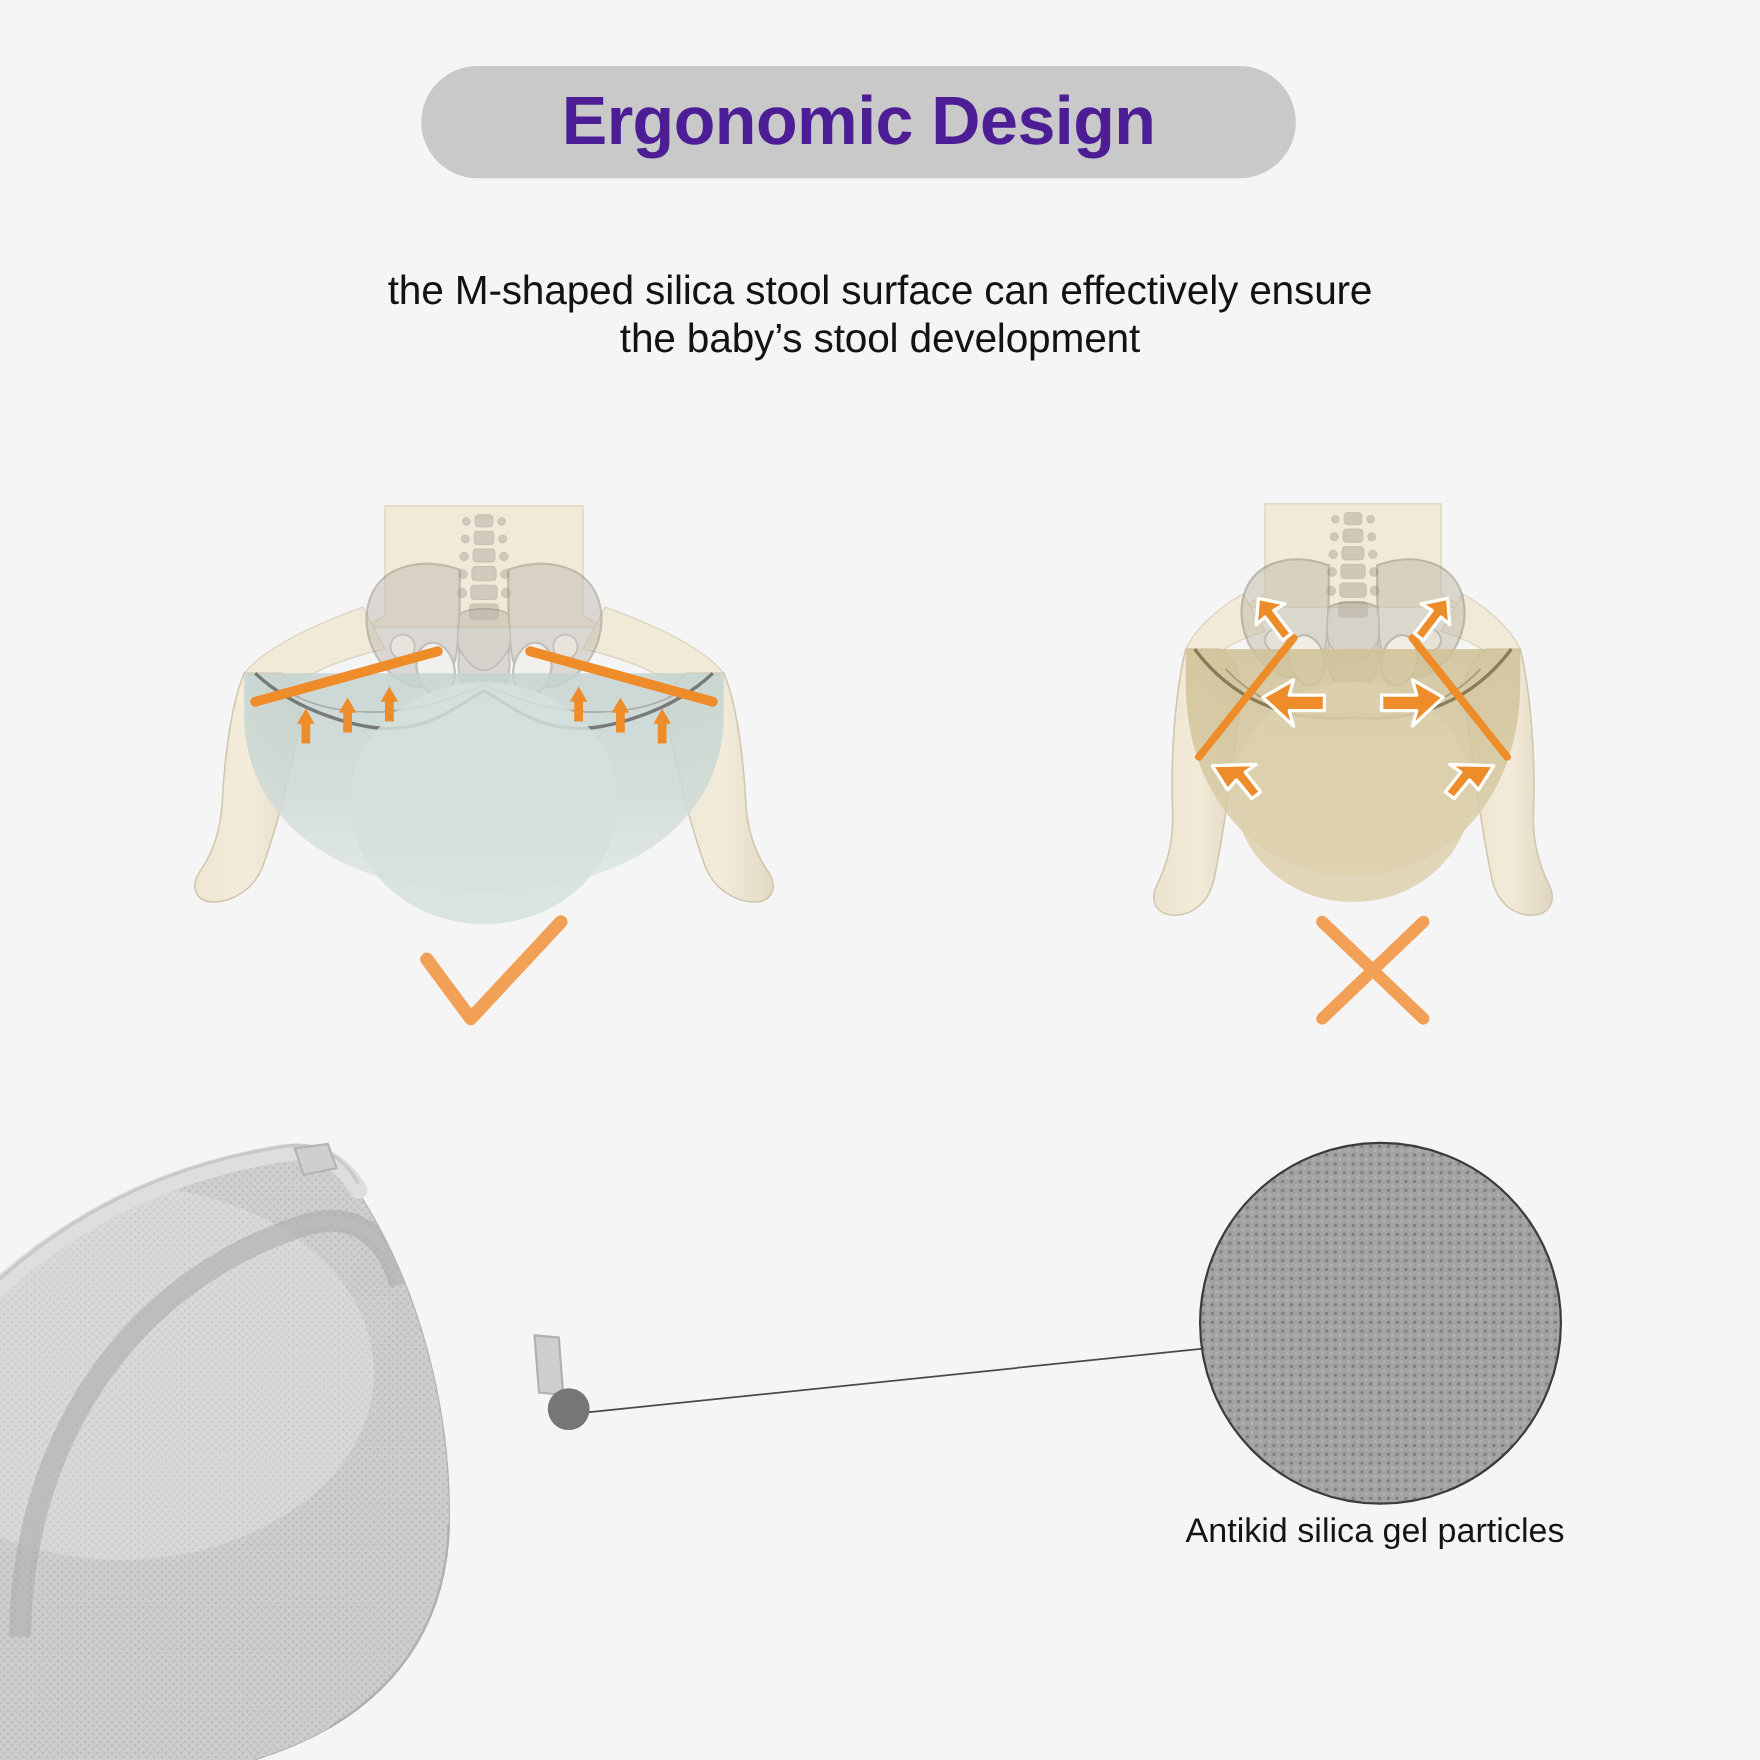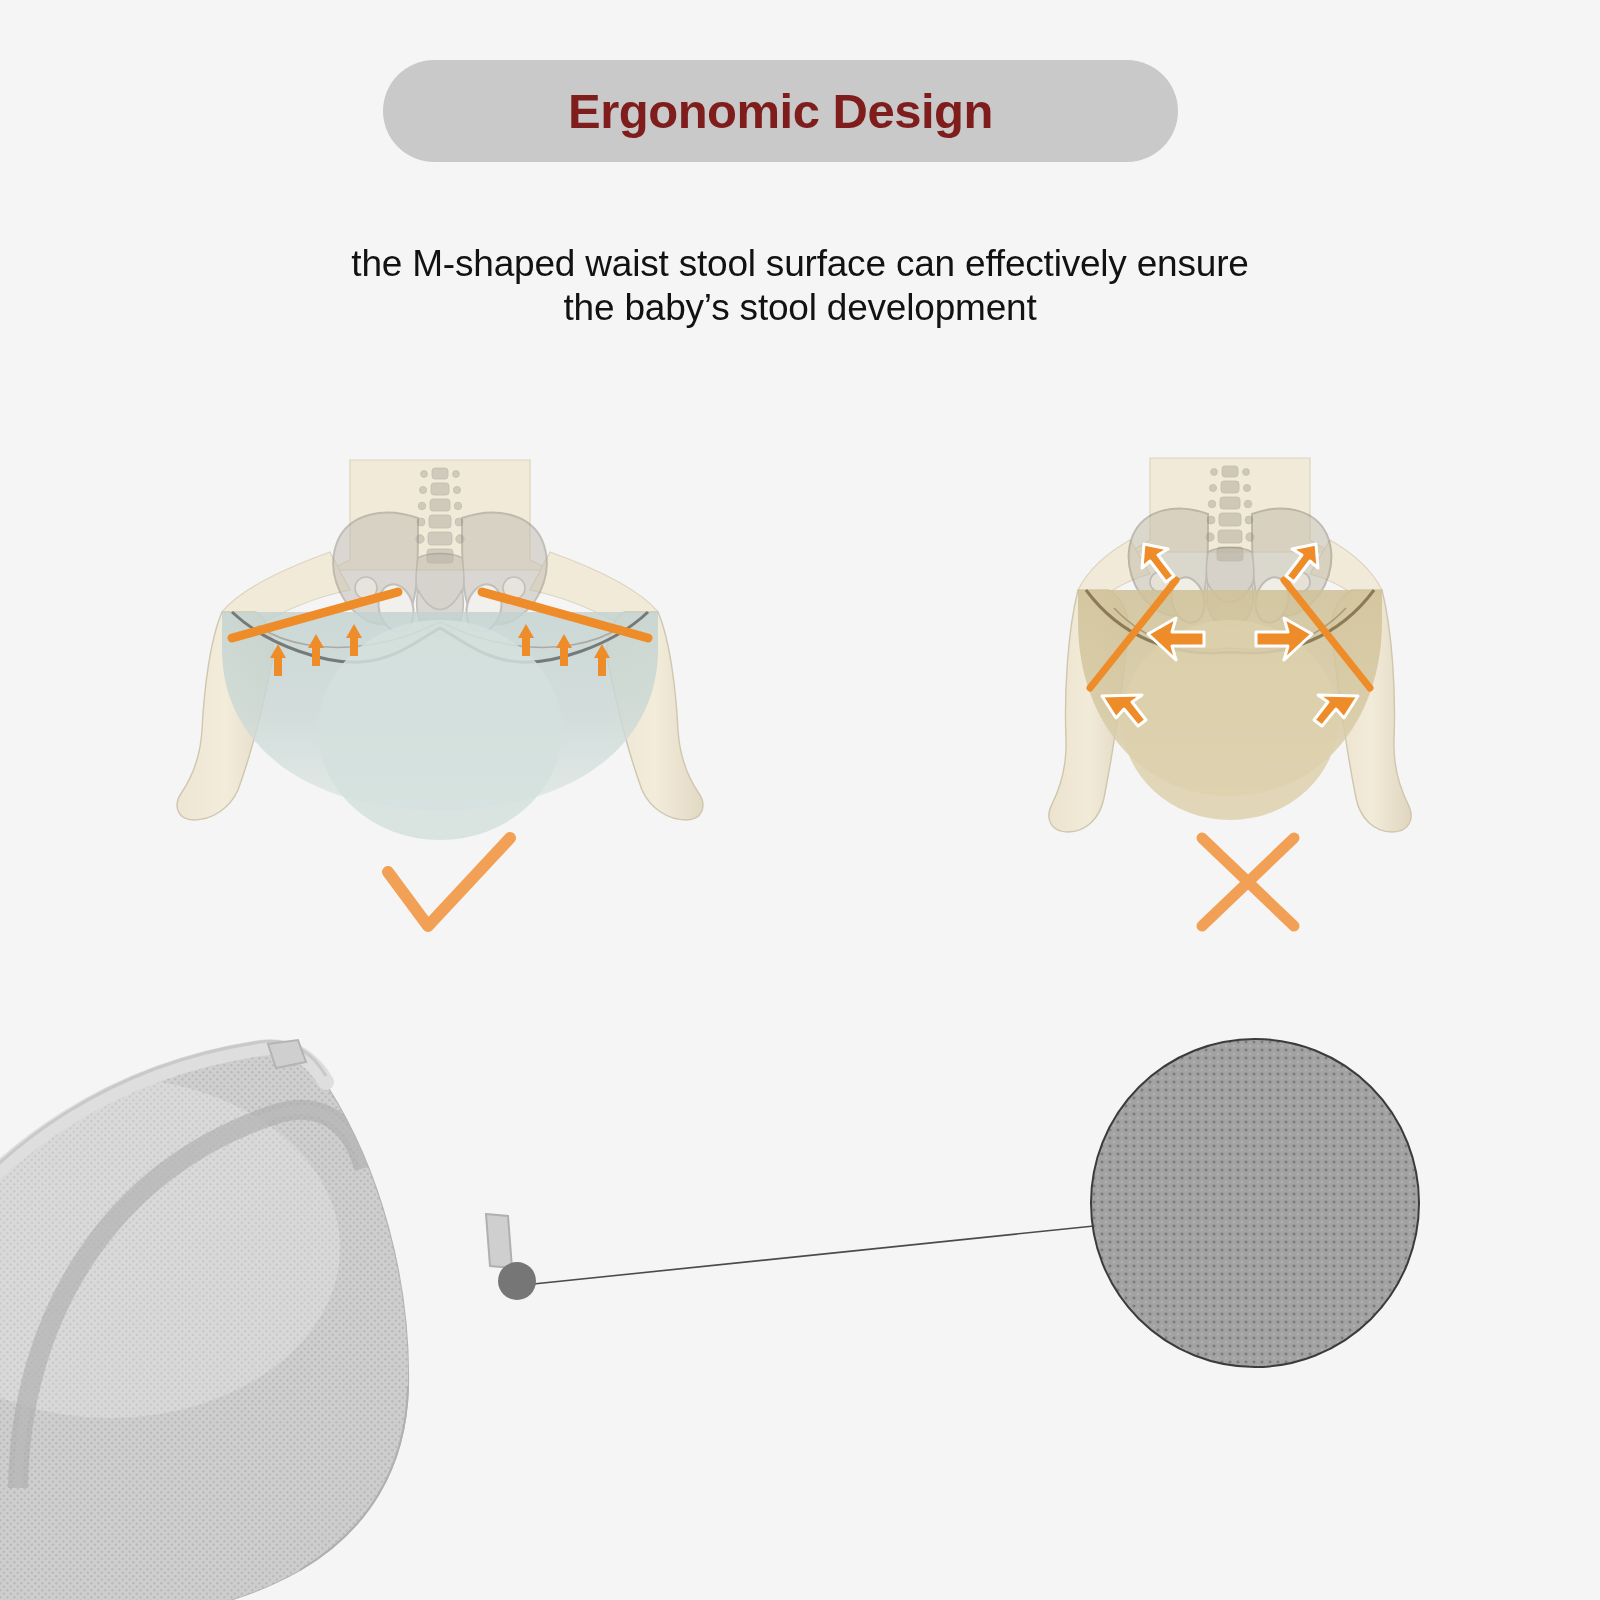--- a/index.html
+++ b/index.html
@@ -25,22 +25,22 @@
     top: 60px;
     width: 795px;
     height: 102px;
     background: #c9c9c9;
     border-radius: 51px;
     display: flex;
     align-items: center;
     justify-content: center;
   }
   .title-pill .title-text {
-    color: #7f1d1d;
-    font-size: 49px;
+    color: #4c1d95;
+    font-size: 62px;
     font-weight: bold;
     letter-spacing: -0.5px;
     line-height: 1;
     font-family: "Liberation Sans", sans-serif;
   }
 
   
   .subtitle {
     position: absolute;
     left: 80px;
@@ -131,21 +131,21 @@
 </head>
 <body>
 
 <div class="page">
 
   <div class="title-pill">
     <span class="title-text">Ergonomic Design</span>
   </div>
 
   <div class="subtitle">
-    <span class="line">the M-shaped waist stool surface can effectively ensure</span>
+    <span class="line">the M-shaped silica stool surface can effectively ensure</span>
     <span class="line">the baby’s stool development</span>
   </div>
 
   <div class="illus left">
     <svg viewBox="0 0 560 400" width="560" height="400">
       <defs>
         <linearGradient id="seatL" x1="0" y1="0" x2="0" y2="1">
           <stop offset="0%" stop-color="#c2d2d0"></stop>
           <stop offset="55%" stop-color="#ccd9d6"></stop>
           <stop offset="100%" stop-color="#dee7e4"></stop>
@@ -410,14 +410,15 @@
     </svg>
   </div>
 
   <svg class="leader-svg">
     <line x1="34" y1="96" x2="614" y2="36" stroke="#4a4a4a" stroke-width="1.6"></line>
   </svg>
   <div class="callout-dot"></div>
 
   <div class="magnifier"></div>
 
+  <div class="caption">Antikid silica gel particles</div>
 
 </div>
 
 </body></html>

